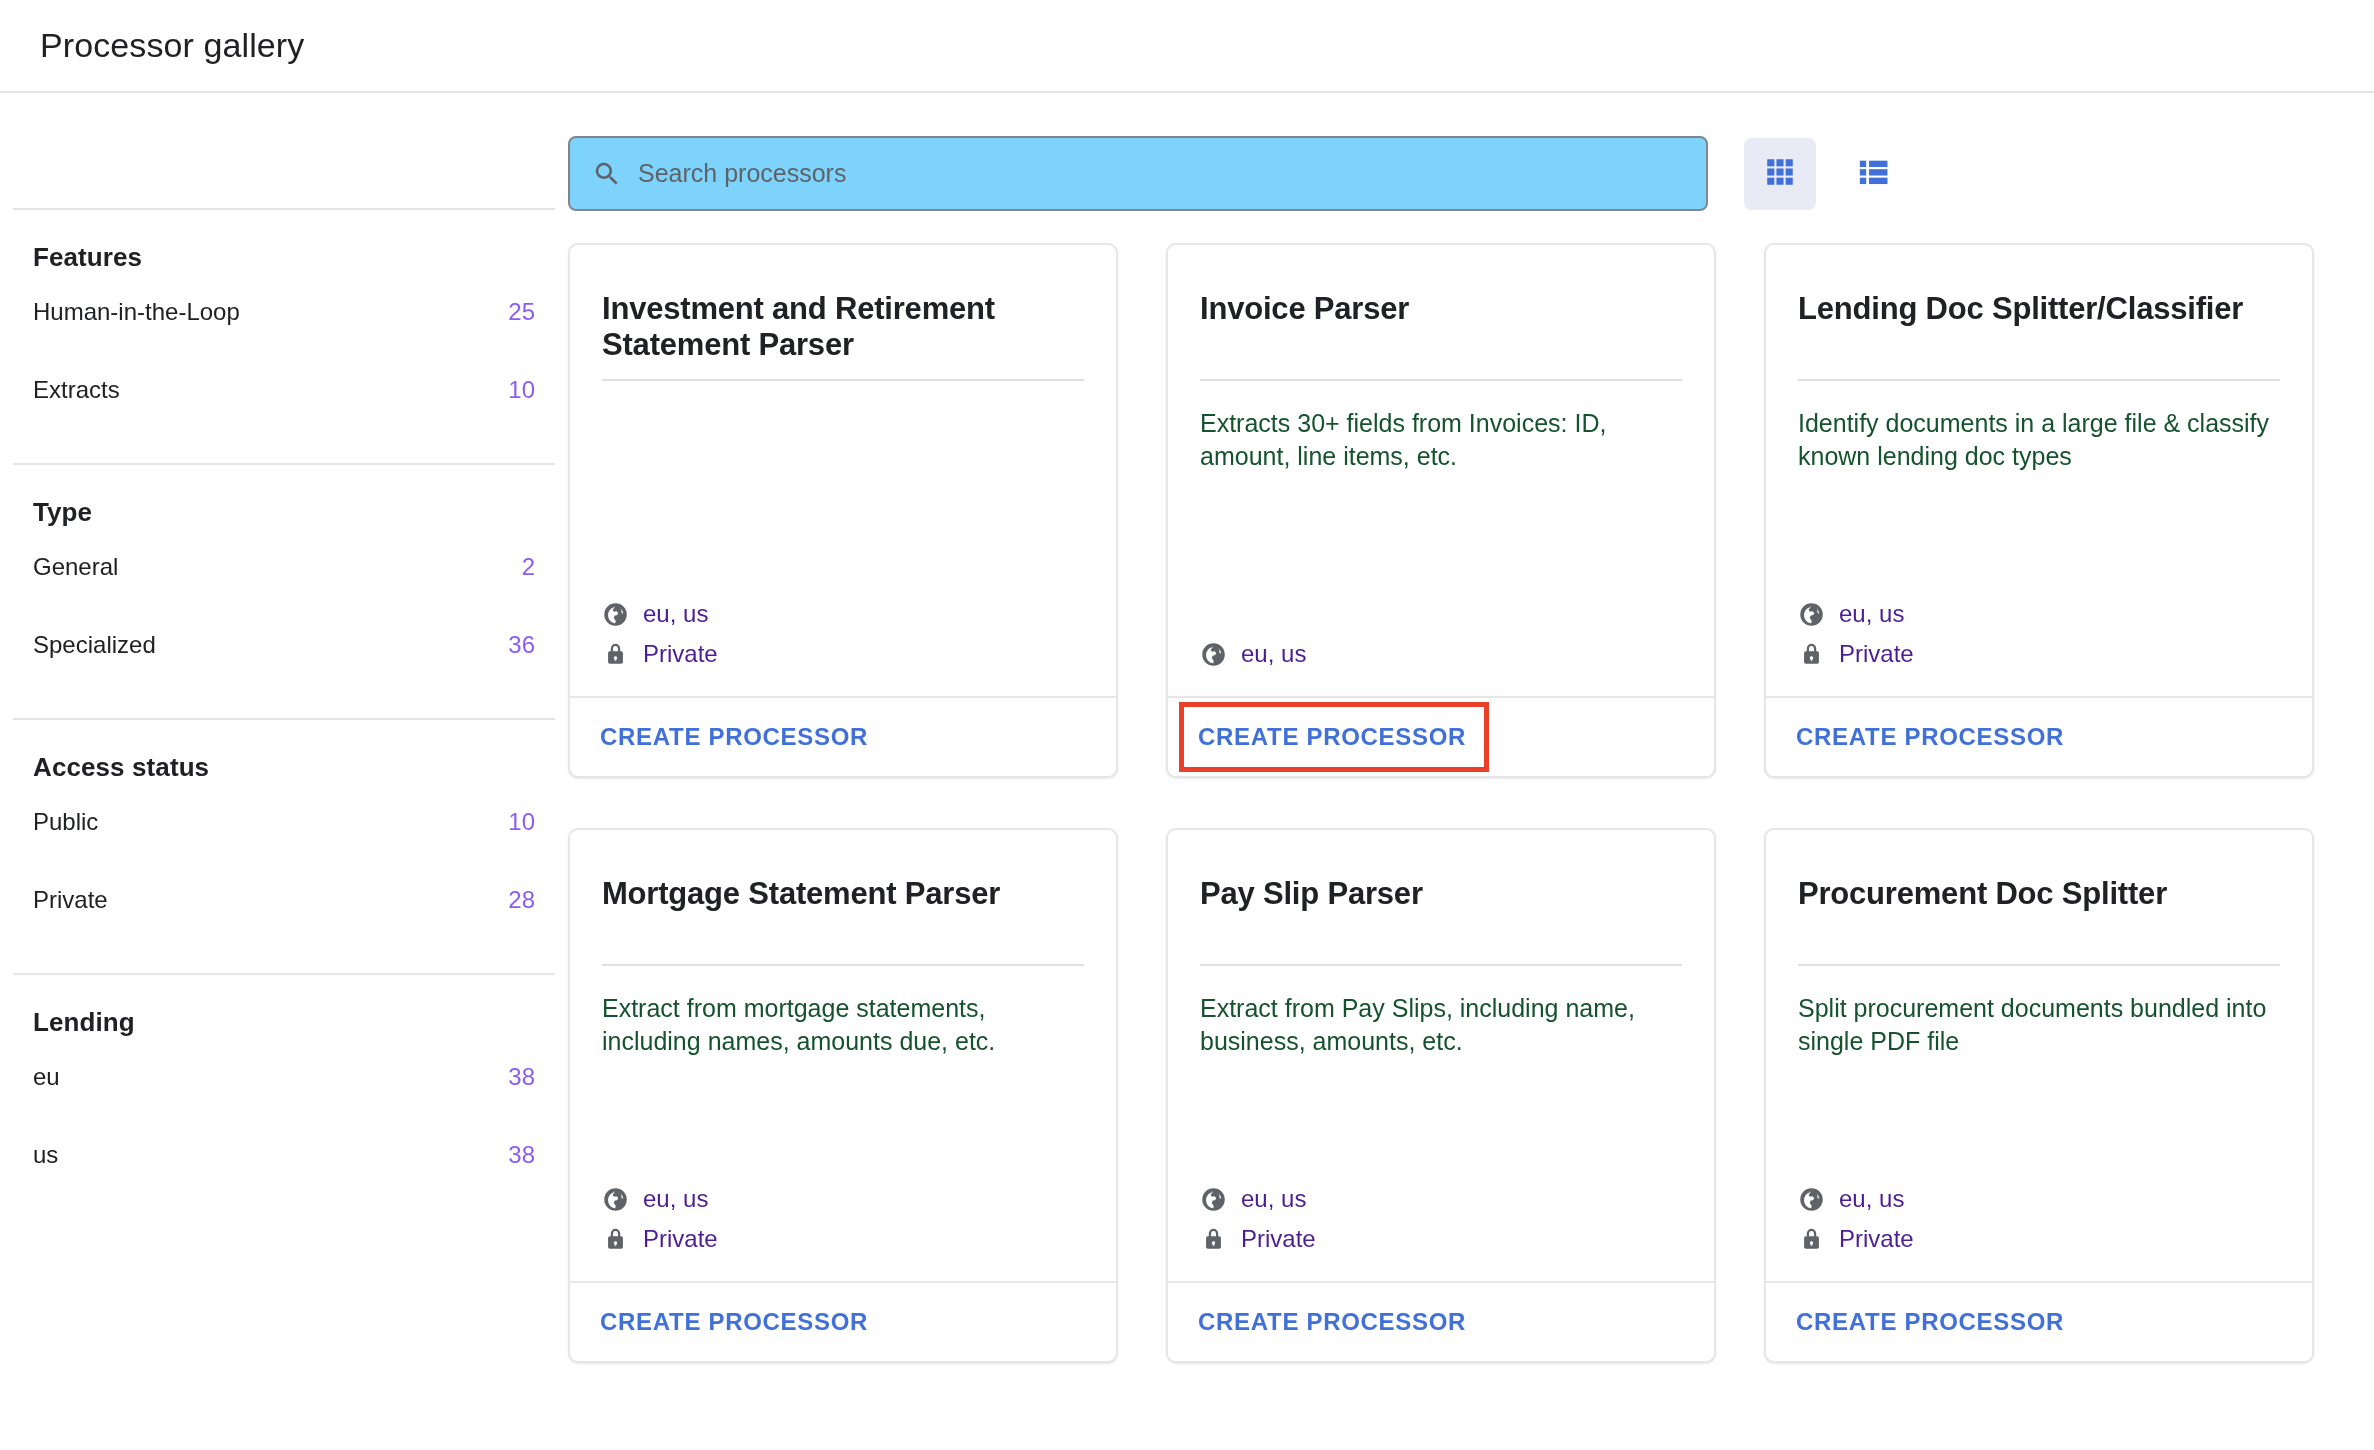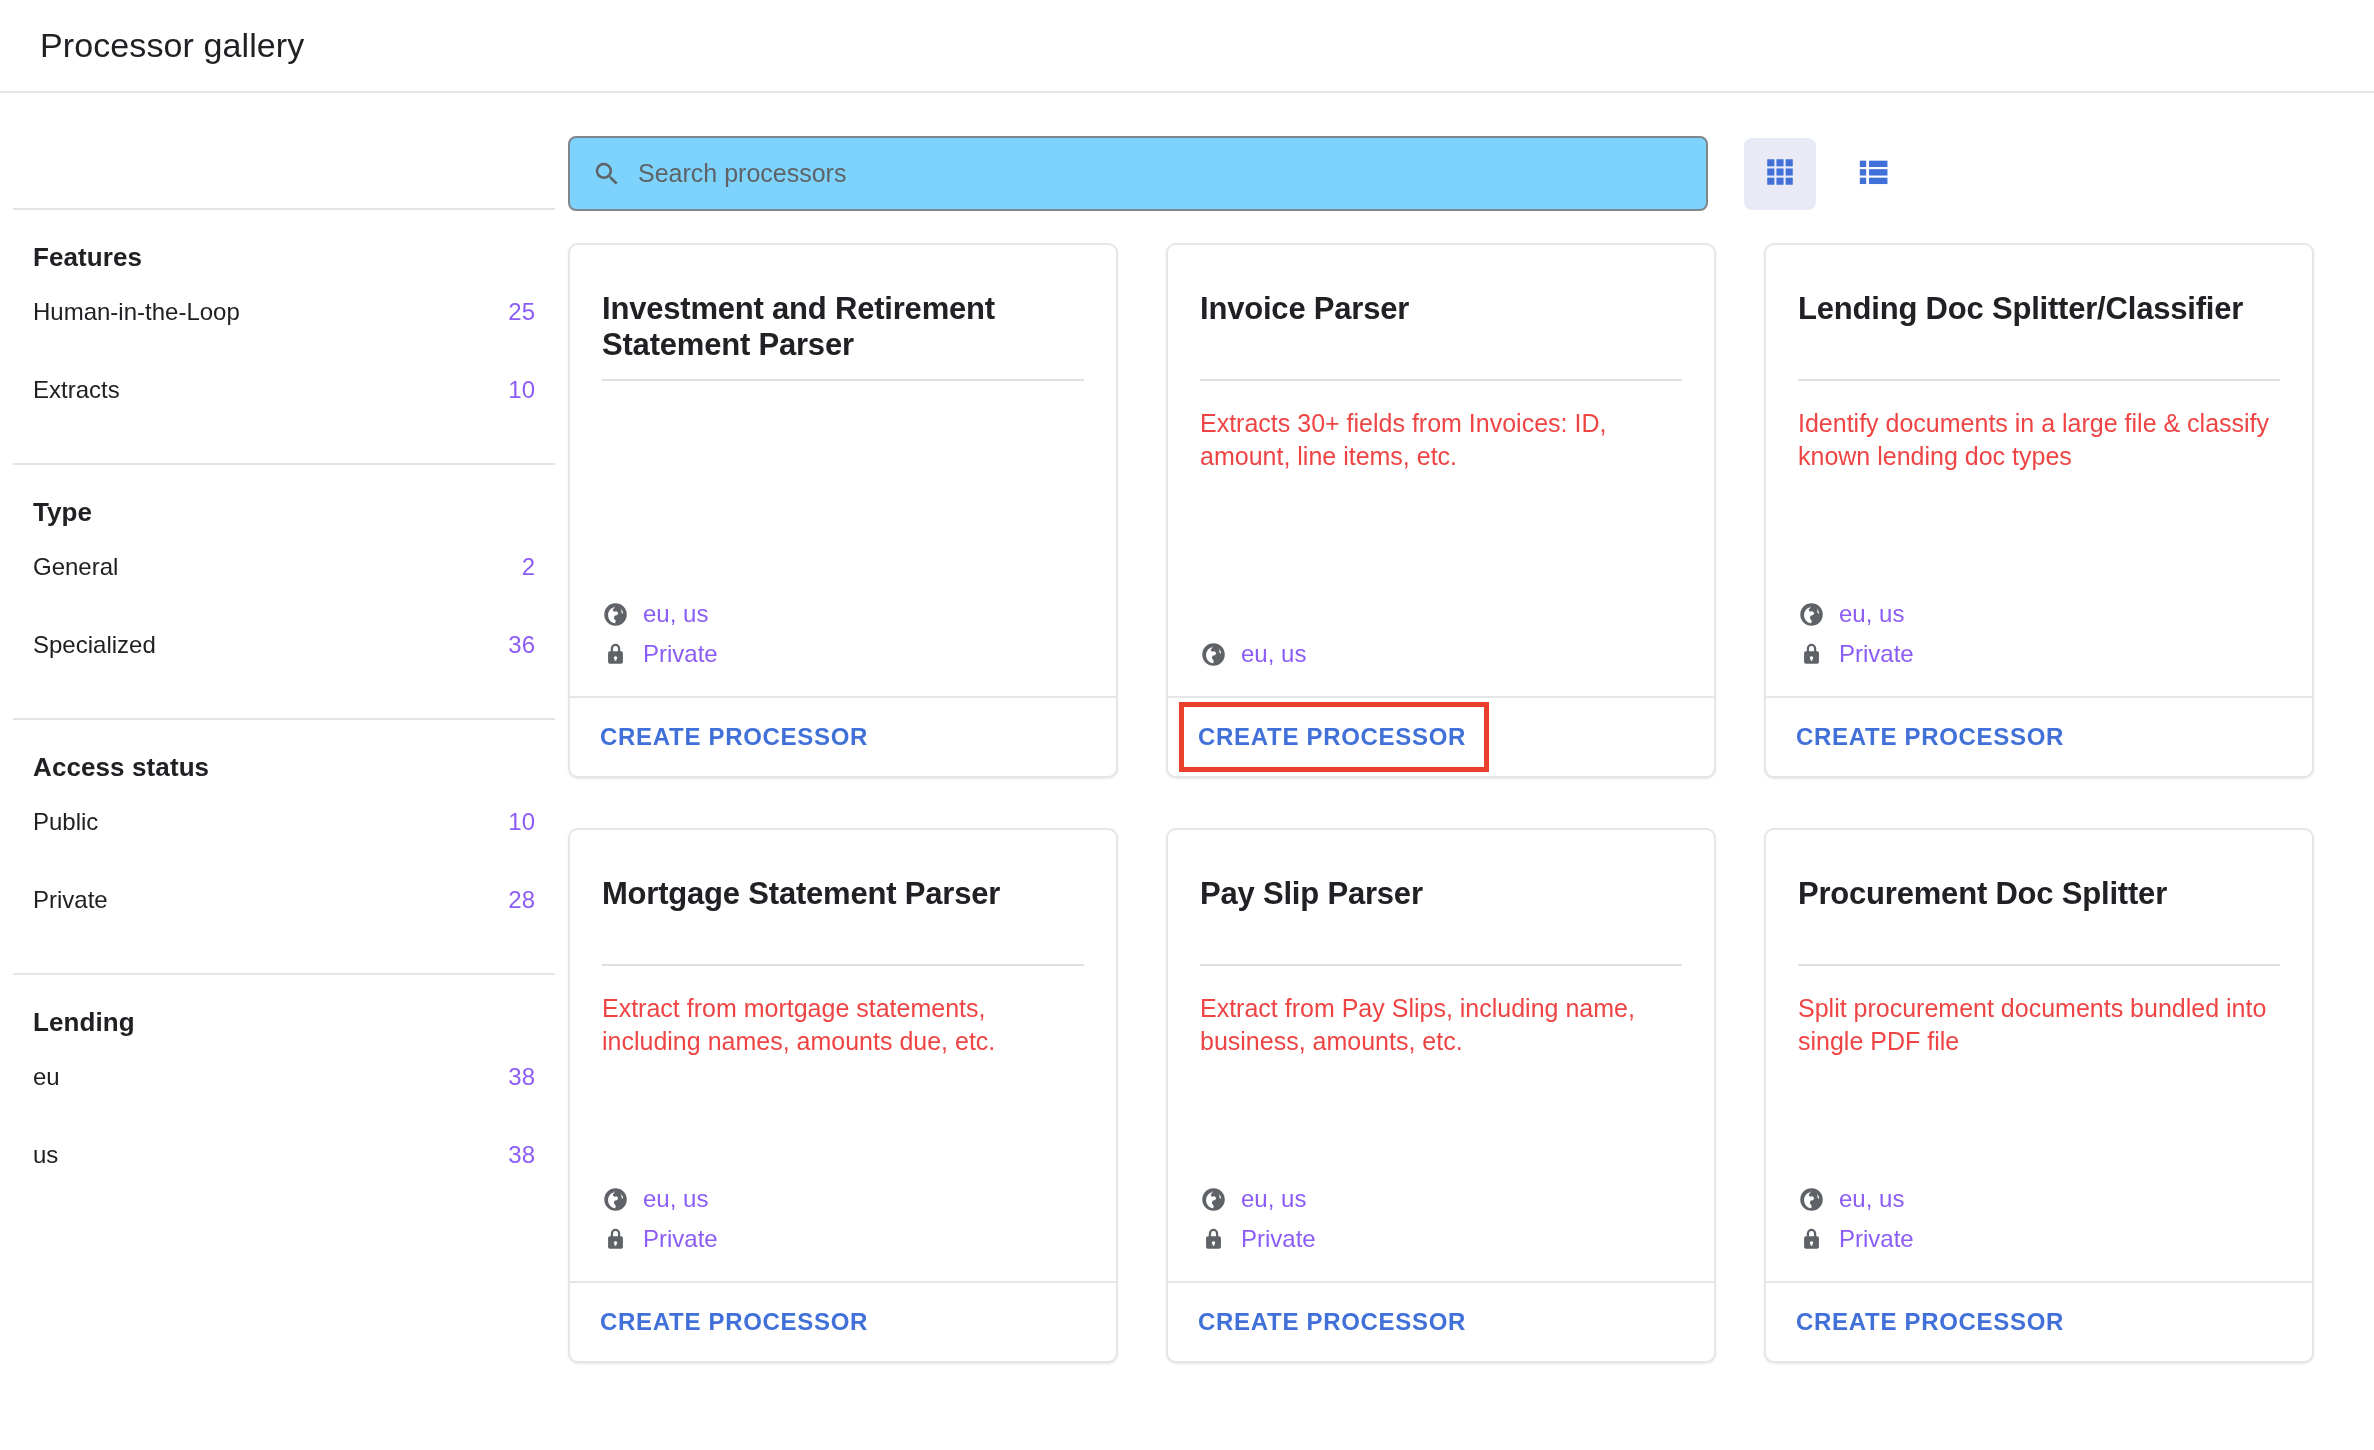--- a/index.html
+++ b/index.html
@@ -170,33 +170,33 @@
     background: #e0e0e0;
     z-index: 1;
   }
   .card-desc {
     position: absolute;
     left: 32px;
     right: 30px;
     top: 162px;
     font-size: 25px;
     line-height: 1.32;
-    color: #ef4444;
+    color: #14532d;
   }
   .card-meta {
     position: absolute;
     left: 32px;
     bottom: 22px;
   }
   .meta-row {
     display: flex;
     align-items: center;
     height: 40px;
     font-size: 24px;
-    color: #8b5cf6;
+    color: #4c1d95;
   }
   .meta-icon {
     width: 27px; height: 27px;
     flex: 0 0 27px;
     margin-right: 14px;
     display: block;
   }
   .card-footer {
     flex: 0 0 80px;
     border-top: 2px solid #e6e6e6;

